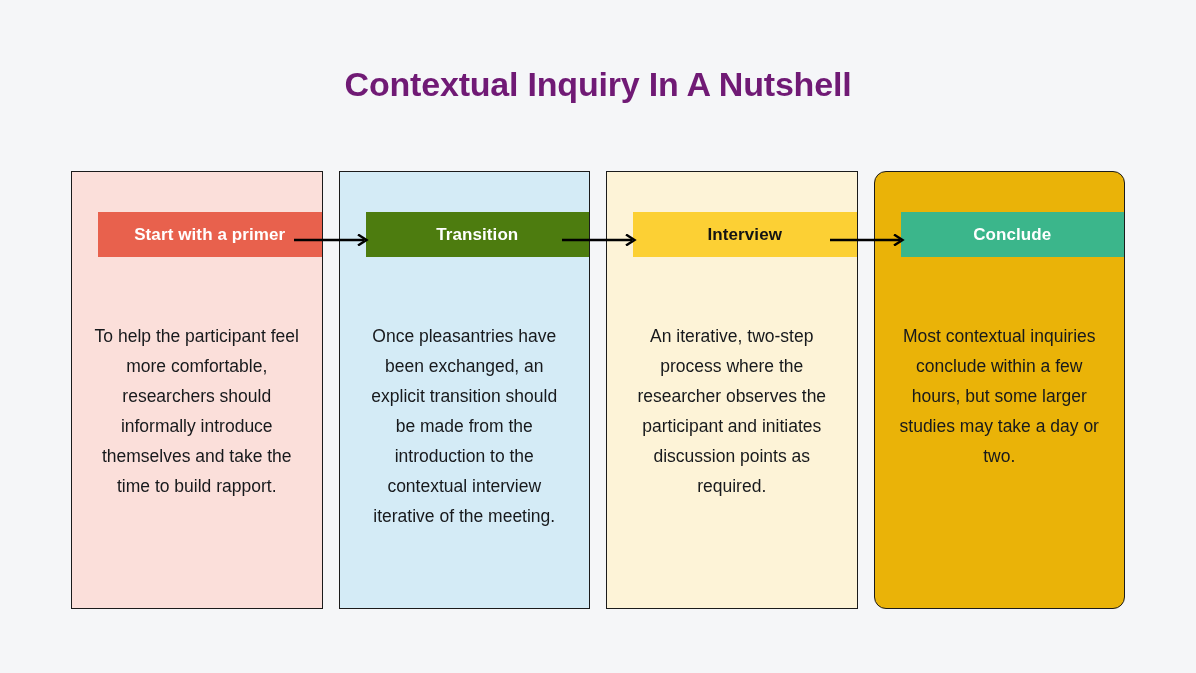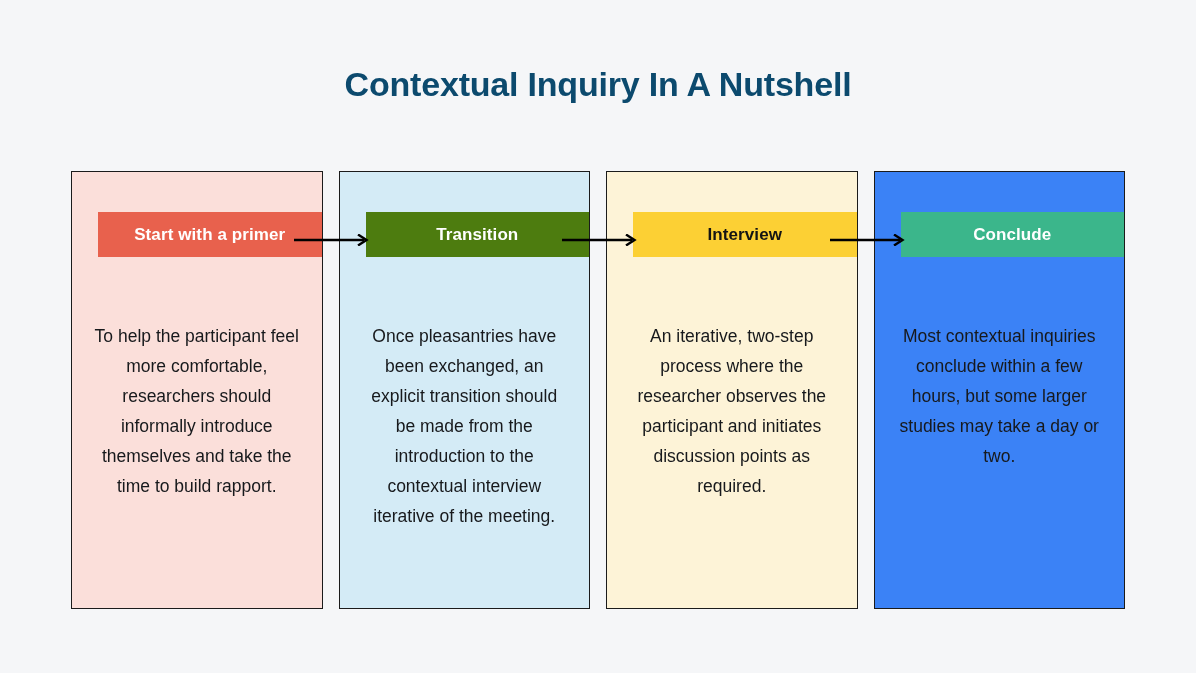--- a/index.html
+++ b/index.html
@@ -21,21 +21,21 @@
   }
 
   #page-title {
     position: absolute;
     top: 60px;
     left: 0;
     width: 1196px;
     text-align: center;
     font-size: 34px;
     font-weight: bold;
-    color: #0c4a6e;
+    color: #701a75;
     letter-spacing: -0.2px;
     line-height: 48px;
   }
 
   #flow {
     position: absolute;
     top: 171px;
     left: 71px;
     width: 1054px;
     height: 438px;
@@ -112,21 +112,21 @@
       <div class="card-body">Once pleasantries have been exchanged, an explicit transition should be made from the introduction to the contextual interview iterative of the meeting.</div>
     </div>
 
     <div class="card" style="background: rgb(253, 243, 215);">
       <div class="card-header" style="background: rgb(252, 208, 52); color: rgb(20, 20, 20);">
         <span>Interview</span>
       </div>
       <div class="card-body">An iterative, two-step process where the researcher observes the participant and initiates discussion points as required.</div>
     </div>
 
-    <div class="card" style="background: #3b82f6;">
+    <div class="card" style="background: #eab308; border-radius: 12px;">
       <div class="card-header" style="background: rgb(59, 182, 139); color: rgb(255, 255, 255);">
         <span>Conclude</span>
       </div>
       <div class="card-body">Most contextual inquiries conclude within a few hours, but some larger studies may take a day or two.</div>
     </div>
 
   </div>
 
   <div class="connector conn-1">
     <svg width="78" height="12" viewBox="0 0 78 12">

